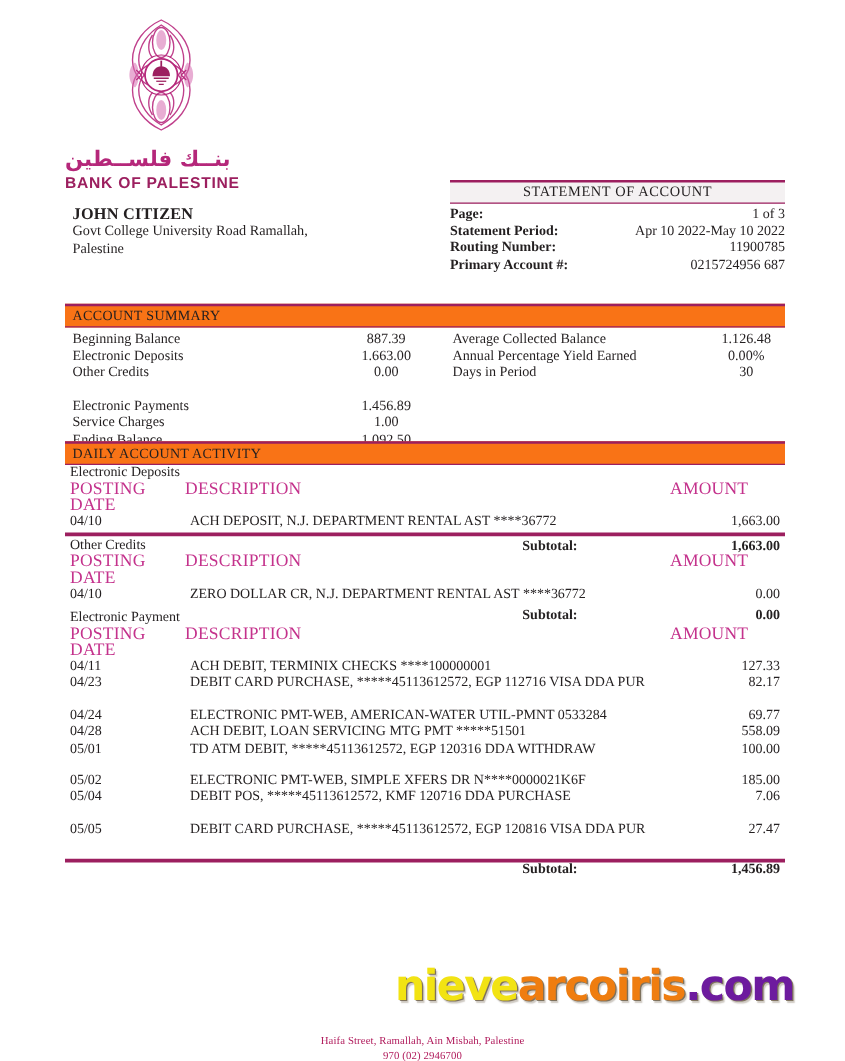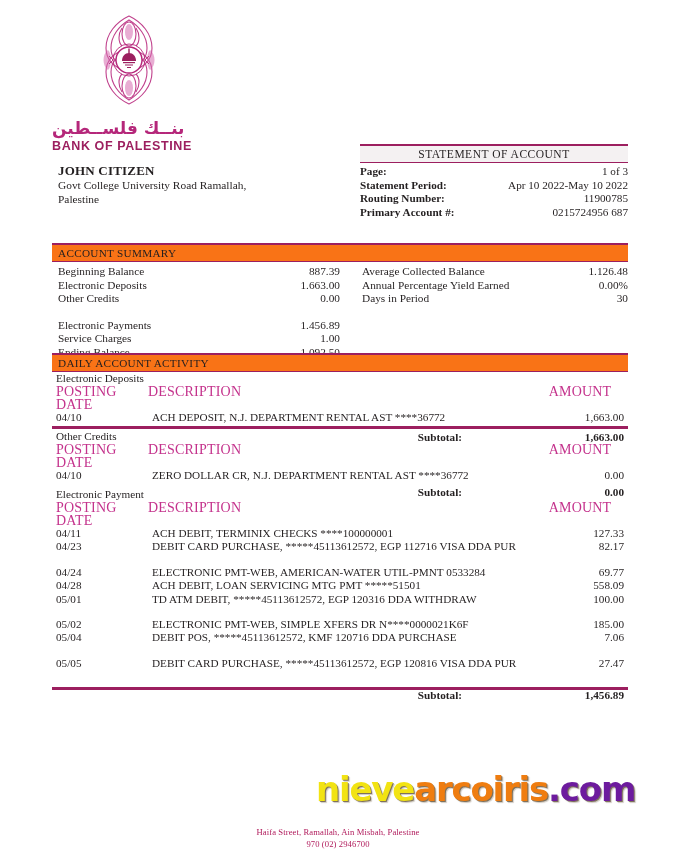--- a/index.html
+++ b/index.html
@@ -122,41 +122,41 @@
   }
   .sum-col { width: 50%; }
   .sum-col.left { padding-left: 6px; }
   .sum-col.right { padding-left: 22px; }
   .sum-row {
     display: flex;
     justify-content: space-between;
     font-size: 11.3px;
     line-height: 13.6px;
   }
-  .sum-row .v { text-align: right; min-width: 62px; }
+  .sum-row .v { text-align: center; min-width: 62px; }
   .sum-gap { height: 13px; }
 
   
   .act { position: absolute; left: 52px; width: 576px; }
   .grp-title {
     font-size: 11.2px;
     padding-left: 4px;
     line-height: 13px;
   }
   .col-head {
     display: flex;
     color: #c4328c;
     font-size: 14px;
     letter-spacing: 0.2px;
     line-height: 13px;
     padding-left: 4px;
   }
   .col-head .c-date { width: 92px; }
   .col-head .c-desc { flex: 1; }
-  .col-head .c-amt { width: 92px; text-align: center; padding-right: 4px; }
+  .col-head .c-amt { width: 92px; text-align: left; padding-right: 4px; }
 
   .txn {
     display: flex;
     font-size: 11.2px;
     line-height: 13.4px;
     padding-left: 4px;
   }
   .txn .t-date { width: 96px; }
   .txn .t-desc { flex: 1; }
   .txn .t-amt { width: 92px; text-align: right; padding-right: 4px; }

